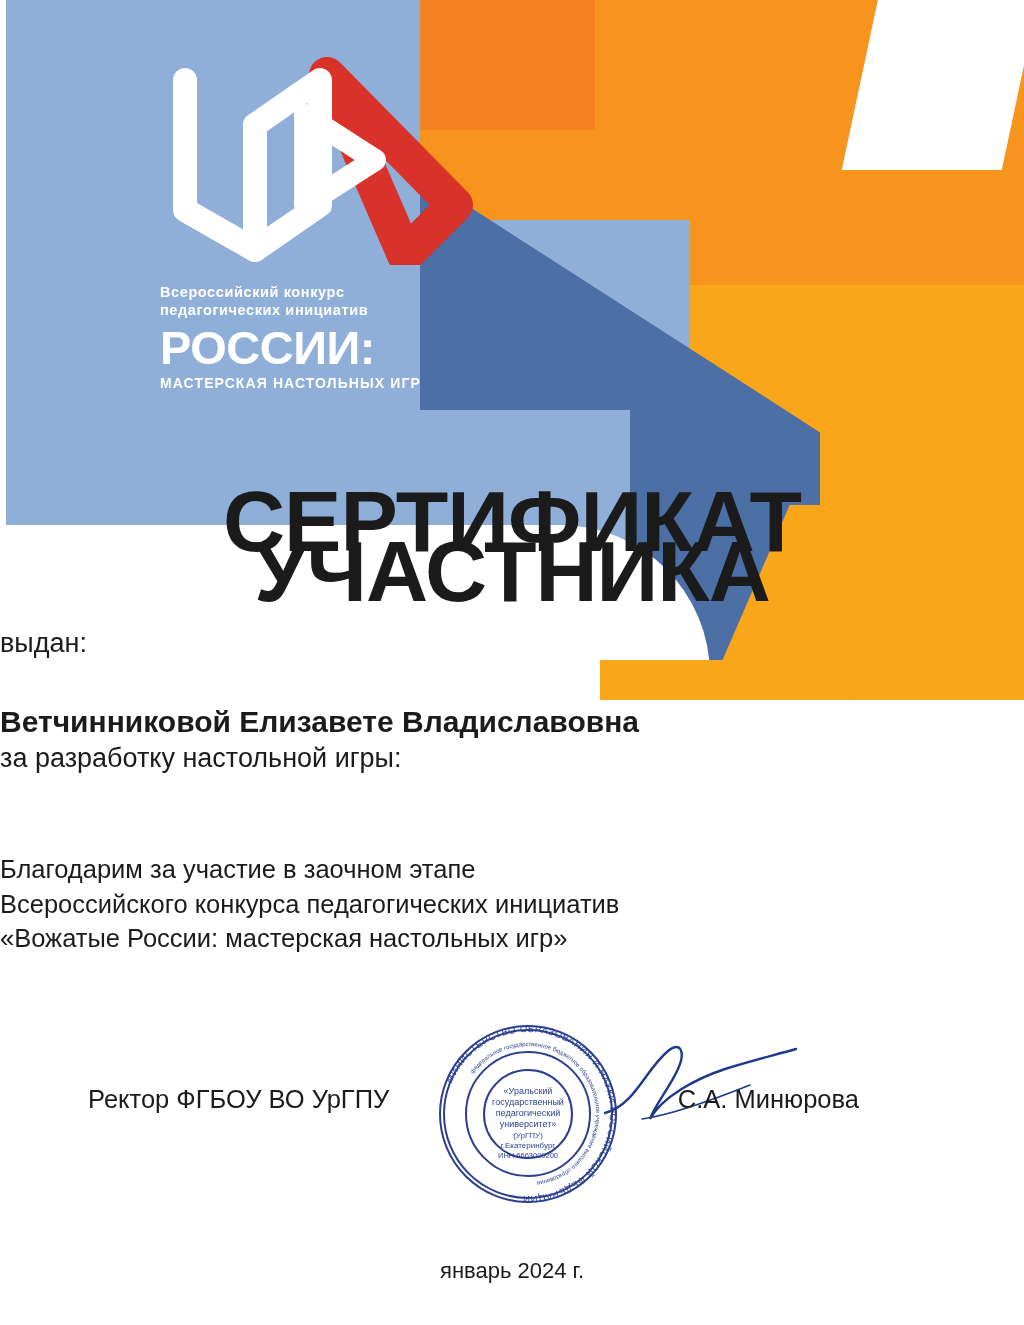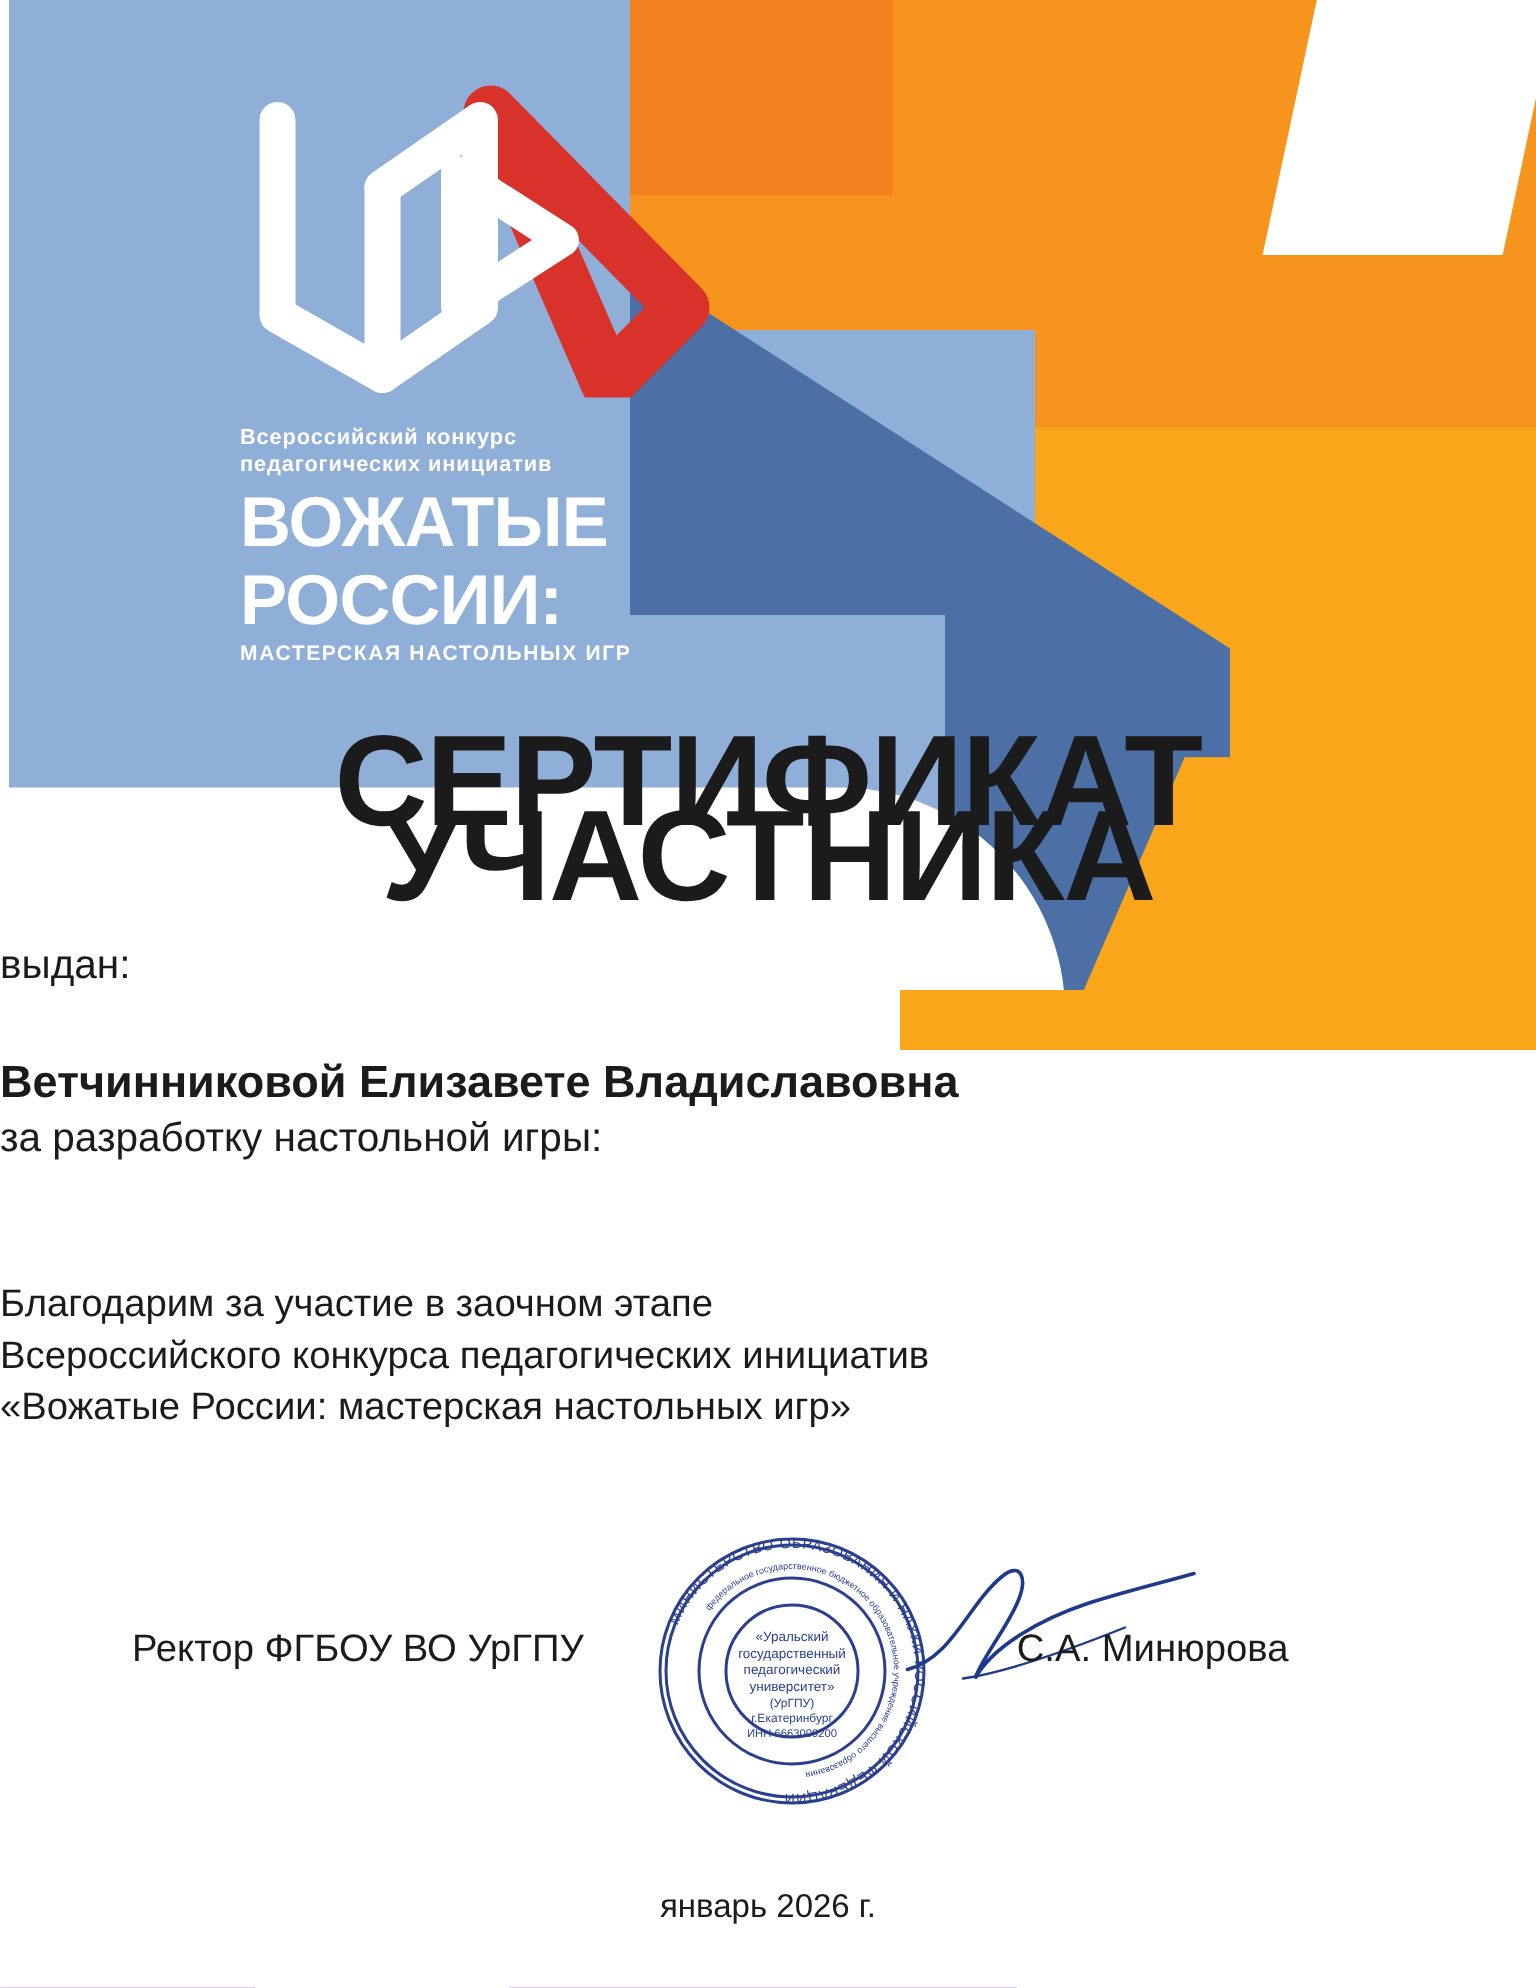--- a/index.html
+++ b/index.html
@@ -8,21 +8,21 @@
     background: #ffffff;
   }
   body {
     font-family: "Liberation Sans", sans-serif;
   }
   #certificate {
     position: relative;
     width: 1024px;
     height: 1325px;
     overflow: hidden;
-    background: #8b5cf6;
+    background: #737373;
   }
 
   
   .bg-layer {
     position: absolute;
     inset: 0;
     overflow: hidden;
   }
   .shape {
     position: absolute;
@@ -283,21 +283,20 @@
 
       <path d="M30 25 L30 155 L100 195 L100 70" fill="none" stroke="#ffffff" stroke-width="24" stroke-linejoin="round" stroke-linecap="round"></path>
       <path d="M100 70 L165 25 L165 150 L100 195" fill="none" stroke="#ffffff" stroke-width="24" stroke-linejoin="round" stroke-linecap="round"></path>
       <path d="M150 60 L220 105 L150 150 Z" fill="none" stroke="#ffffff" stroke-width="22" stroke-linejoin="round"></path>
     </svg>
   </div>
 
   <div class="brand">
     <div class="small">Всероссийский конкурс</div>
     <div class="small">педагогических инициатив</div>
-    <div class="big">ВОЖАТЫЕ</div>
     <div class="big">РОССИИ:</div>
     <div class="sub">МАСТЕРСКАЯ НАСТОЛЬНЫХ ИГР</div>
   </div>
 
   <div class="title title-1">СЕРТИФИКАТ</div>
   <div class="title title-2">УЧАСТНИКА</div>
 
   <div class="txt issued">выдан:</div>
   <div class="txt recipient">Ветчинниковой Елизавете Владиславовна</div>
   <div class="txt reason">за разработку настольной игры:</div>
@@ -343,15 +342,15 @@
       <path d="M5 78 C 35 70, 45 35, 68 16 C 80 6, 86 16, 78 34 C 70 52, 55 70, 50 84 C 62 62, 95 44, 125 34 C 150 26, 175 20, 196 14" fill="none" stroke="#1e3a8a" stroke-width="2.4" stroke-linecap="round"></path>
       <path d="M42 84 C 70 80, 110 66, 150 50" fill="none" stroke="#1e3a8a" stroke-width="1.6" stroke-linecap="round"></path>
     </svg>
   </div>
 
   <div class="sign-row">
     <div class="sign-left">Ректор ФГБОУ ВО УрГПУ</div>
     <div class="sign-right">С.А. Минюрова</div>
   </div>
 
-  <div class="date">январь 2026 г.</div>
+  <div class="date">январь 2024 г.</div>
 
 </div>
 
 </body></html>

